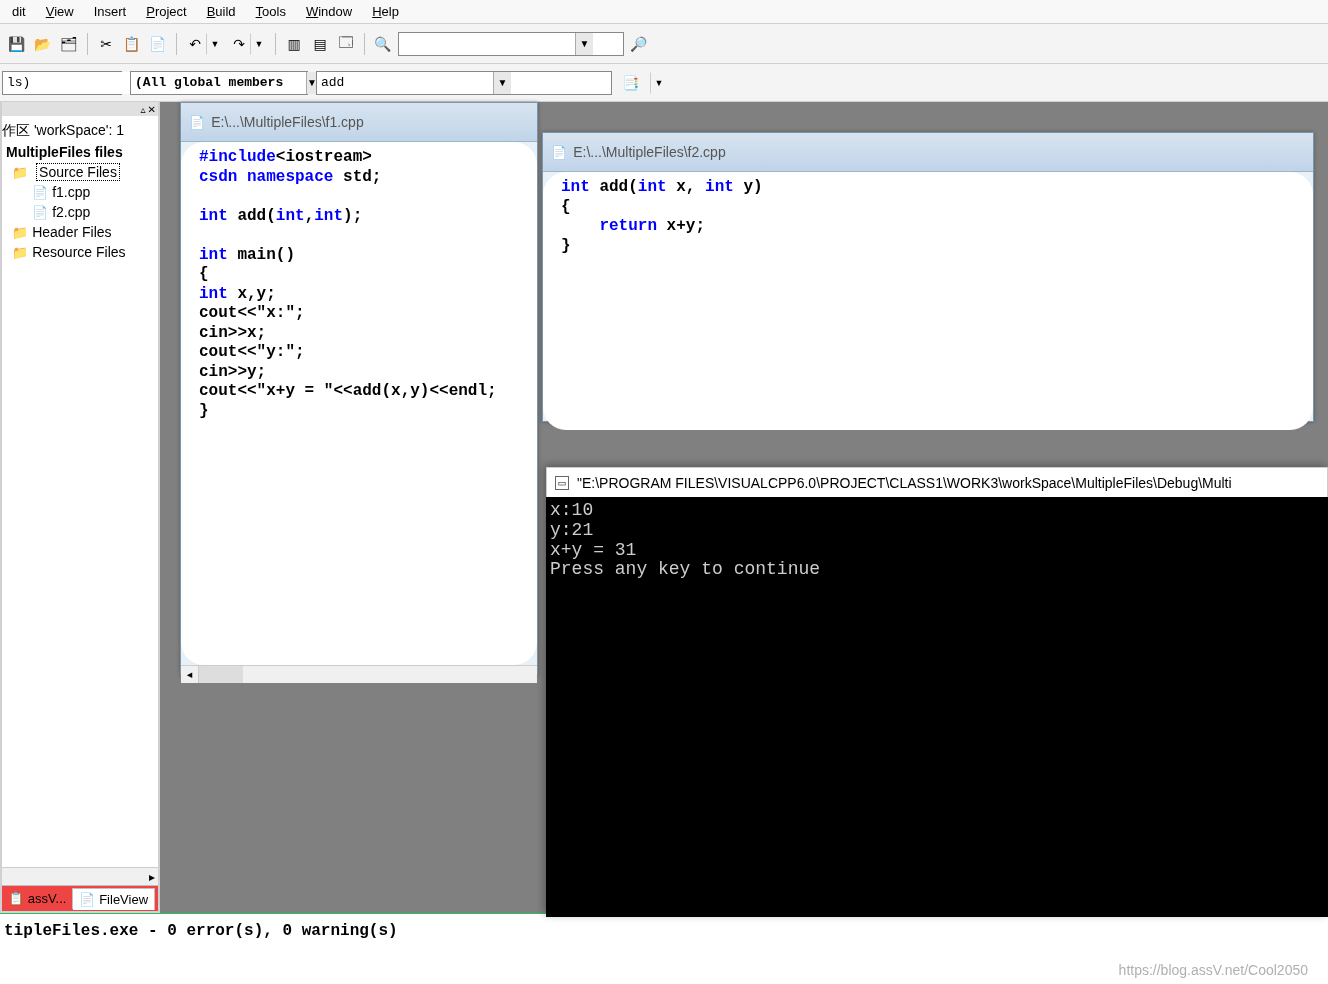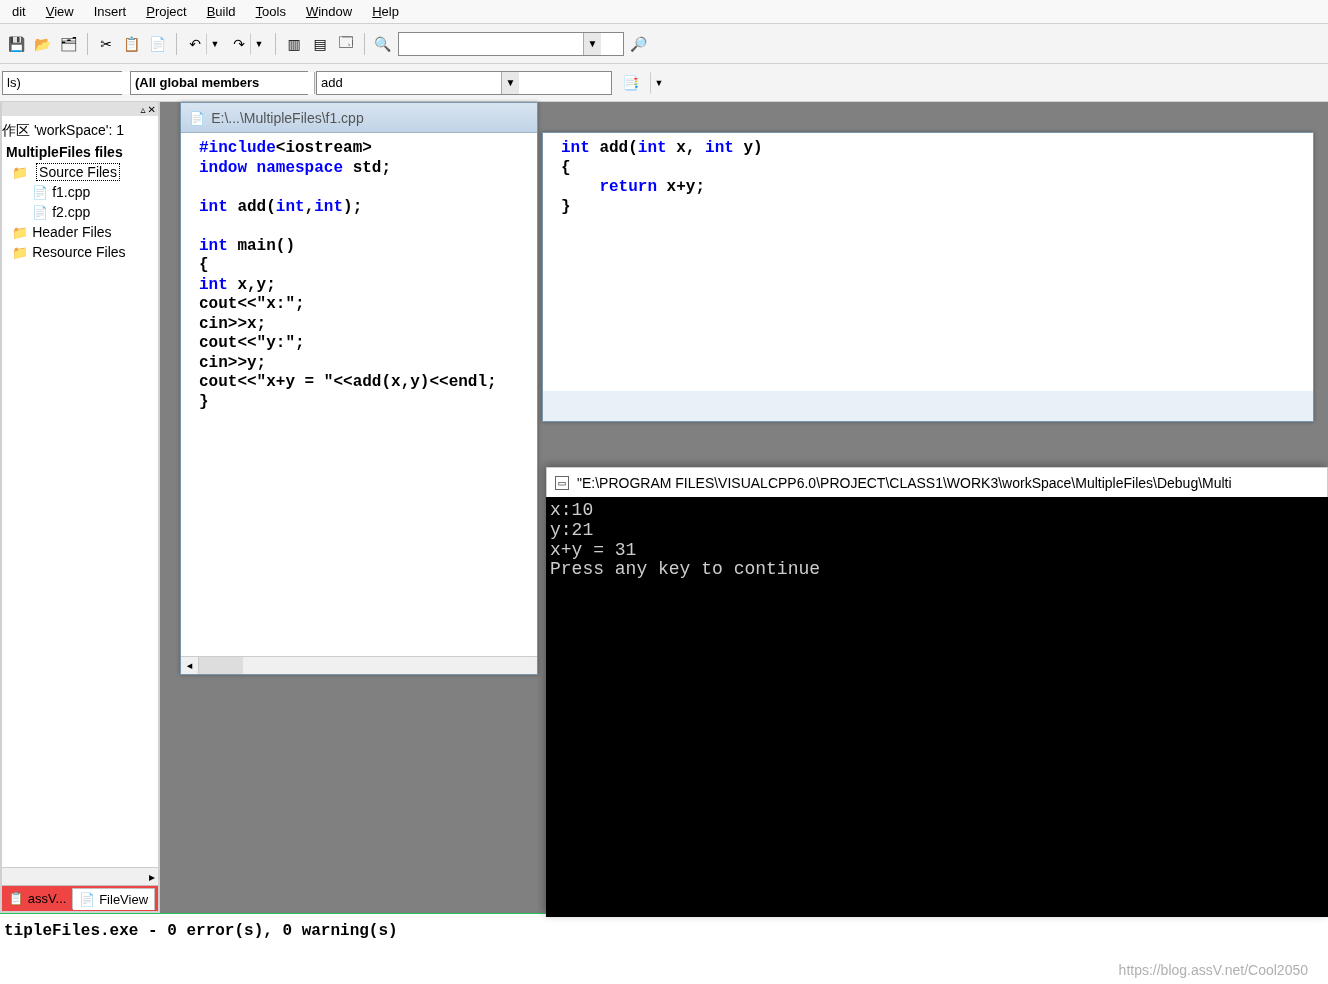--- a/index.html
+++ b/index.html
@@ -53,21 +53,21 @@
     border: 1px solid #888;
     background: #fff;
     display: flex;
     align-items: center;
   }
   .tb-combo input {
     border: none;
     outline: none;
     height: 100%;
     padding: 0 4px;
-    font-family: Liberation Sans, sans-serif;
+    font-family: Liberation Mono, monospace;
     font-size: 13px;
   }
   .tb-combo .arrow {
     width: 18px;
     height: 100%;
     background: #e8e8e8;
     border-left: 1px solid #aaa;
     display: flex;
     align-items: center;
     justify-content: center;
@@ -115,40 +115,41 @@
     background: #808080;
   }
 
   .mdi-win {
     position: absolute;
     background: #e8f0f8;
     border: 1px solid #7a96ac;
     box-shadow: 0 0 4px rgba(0,0,0,.3);
   }
   .mdi-title {
-    height: 30px;
+    height: 39px;
     background: linear-gradient(#d8e4f0, #c0d4e8);
     border-bottom: 1px solid #a0b4c8;
     display: flex;
     align-items: center;
     padding: 0 8px;
     gap: 6px;
     color: #555;
     font-size: 14px;
   }
   .mdi-title .file-icon::before { content: "📄"; font-size: 13px; }
   .code-area {
     padding: 6px 18px;
     background: #fff;
     font-family: "Consolas", "Courier New", monospace;
     font-size: 16px;
     font-weight: bold;
     line-height: 1.22;
     white-space: pre;
     color: #000;
+    border-radius: 23px;
   }
   .kw { color: #0000ff; }
   .scroll-h {
     height: 18px; background: #f0f0f0; border-top: 1px solid #ccc; display: flex;
   }
   .scroll-h .arrow { width: 18px; display: flex; align-items: center; justify-content: center; font-size: 11px; border-right: 1px solid #ccc; }
   .scroll-h .thumb { width: 44px; background: #ddd; }
 
   .float-tb {
     position: absolute;
@@ -328,40 +329,44 @@
   </div>
 
   <div class="mdi">
 
     <div class="mdi-win" style="left:20px; top:0px; width:358px; height:573px;">
       <div class="mdi-title">
         <span class="file-icon"></span>
         <span>E:\...\MultipleFiles\f1.cpp</span>
       </div>
       <div class="code-area" style="height:calc(100% - 30px - 18px)"><span class="kw">#include</span>&lt;iostream&gt;
-<span class="kw">indow namespace</span> std;
+<span class="kw">csdn namespace</span> std;
 
 <span class="kw">int</span> add(<span class="kw">int</span>,<span class="kw">int</span>);
 
 <span class="kw">int</span> main()
 {
 <span class="kw">int</span> x,y;
 cout&lt;&lt;"x:";
 cin&gt;&gt;x;
 cout&lt;&lt;"y:";
 cin&gt;&gt;y;
 cout&lt;&lt;"x+y = "&lt;&lt;add(x,y)&lt;&lt;endl;
 }</div>
       <div class="scroll-h">
         <div class="arrow">◂</div>
         <div class="thumb"></div>
       </div>
     </div>
 
     <div class="mdi-win" style="left:382px; top:30px; width:772px; height:290px;">
+      <div class="mdi-title">
+        <span class="file-icon"></span>
+        <span>E:\...\MultipleFiles\f2.cpp</span>
+      </div>
       <div class="code-area" style="height:calc(100% - 30px)"><span class="kw">int</span> add(<span class="kw">int</span> x, <span class="kw">int</span> y)
 {
     <span class="kw">return</span> x+y;
 }</div>
     </div>
 
   </div>
 </div>
 
 <div class="output-pane">

